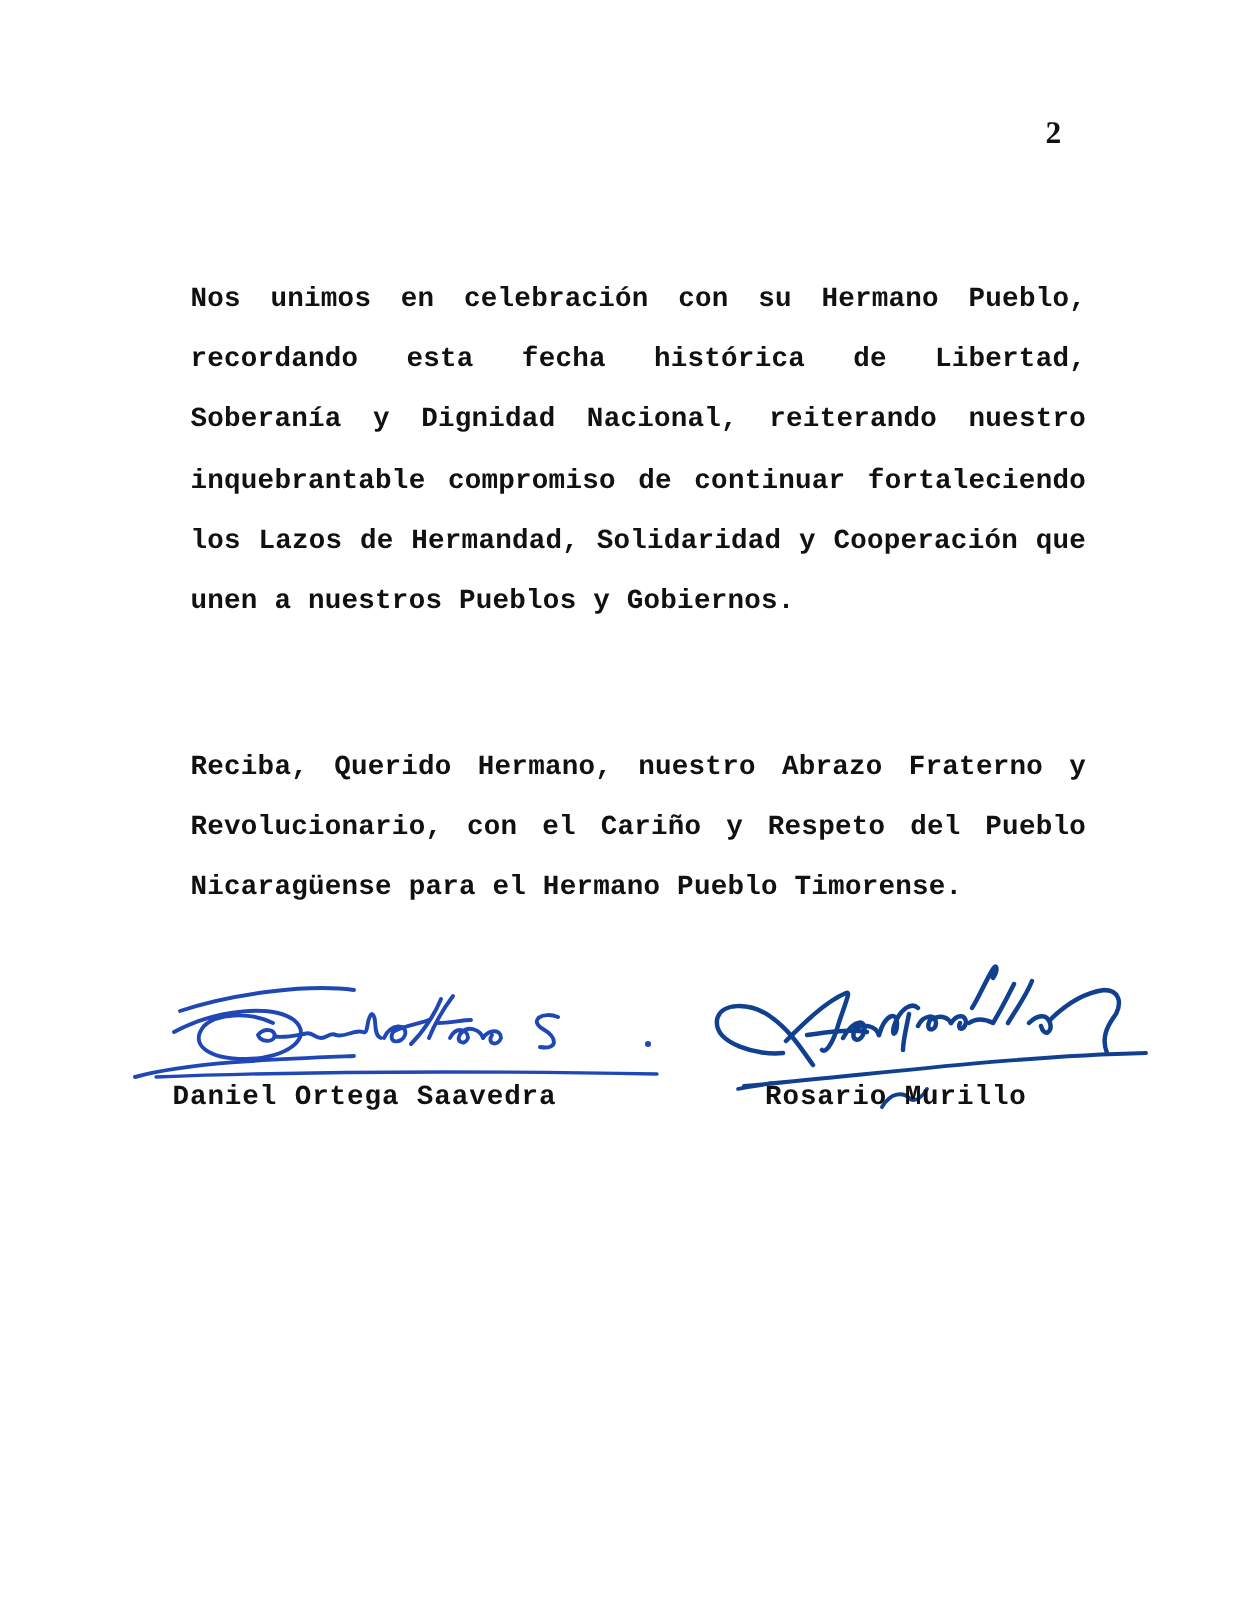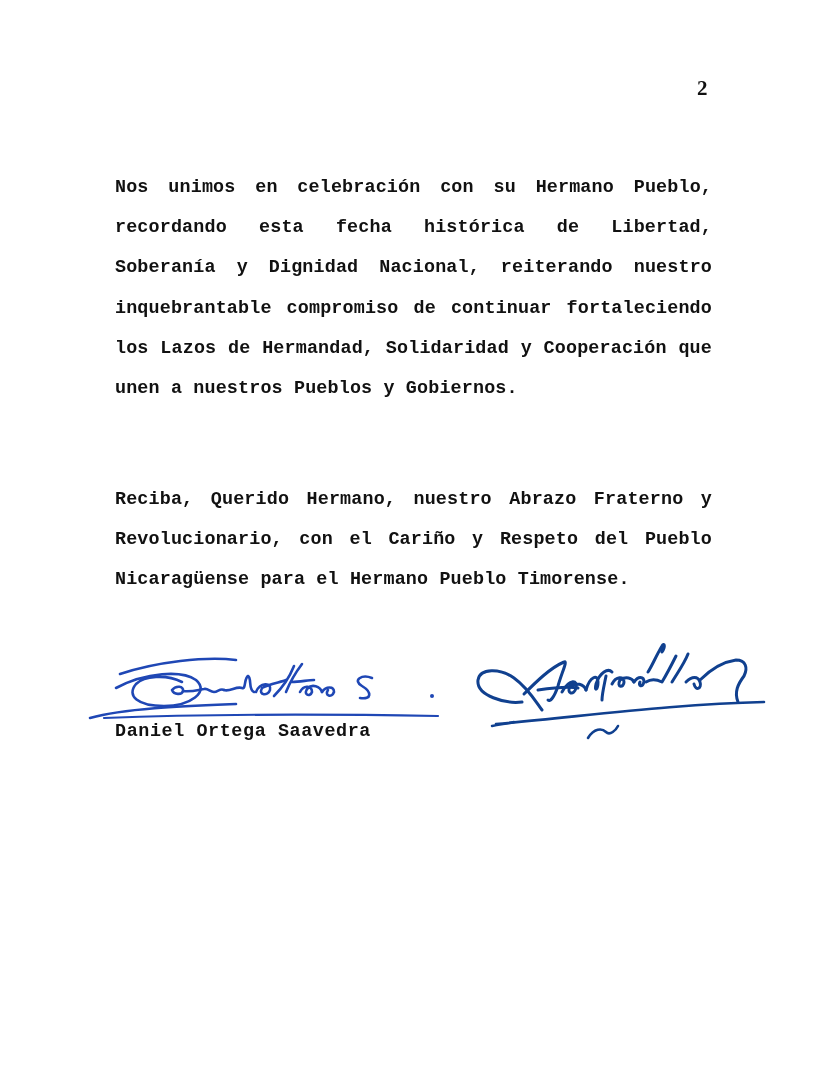--- a/index.html
+++ b/index.html
@@ -26,21 +26,21 @@
     .body-text {
       position: absolute;
       left: 115px;
       width: 597px;
       font-family: "Liberation Mono", "DejaVu Sans Mono", monospace;
       font-weight: bold;
       font-size: 18.4px;
       line-height: 40.2px;
       text-align: justify;
       letter-spacing: 0.15px;
-      margin: 0;
+      margin: 12px;
     }
     .para1 { top: 168px; }
     .para2 { top: 480px; }
     .sig-block {
       position: absolute;
     }
     .sig-left { left: 86px; top: 652px; width: 370px; height: 100px; }
     .sig-right { left: 466px; top: 632px; width: 310px; height: 120px; }
     .sig-name {
       position: absolute;
@@ -115,15 +115,16 @@
       <path d="M180,50 C186,46 192,48 196,50 C202,40 206,32 210,24"></path>
       <path d="M206,50 C212,40 218,32 222,22"></path>
       <path d="M220,50 C226,44 232,44 234,50 C236,56 230,60 228,52"></path>
       <path d="M234,48 C244,38 256,30 270,28 C280,28 282,36 278,44 C272,52 268,60 272,70"></path>
 
       <path d="M30,92 C120,84 210,72 298,70" stroke-width="2.6"></path>
       <path d="M26,94 C34,92 42,92 48,90" stroke-width="2.4"></path>
 
       <path d="M122,106 C128,96 136,96 140,100 C144,104 150,98 152,94" stroke-width="2.6"></path>
     </svg>
+    <div class="sig-name">Rosario Murillo</div>
   </div>
 
 </div>
 
 </body></html>

